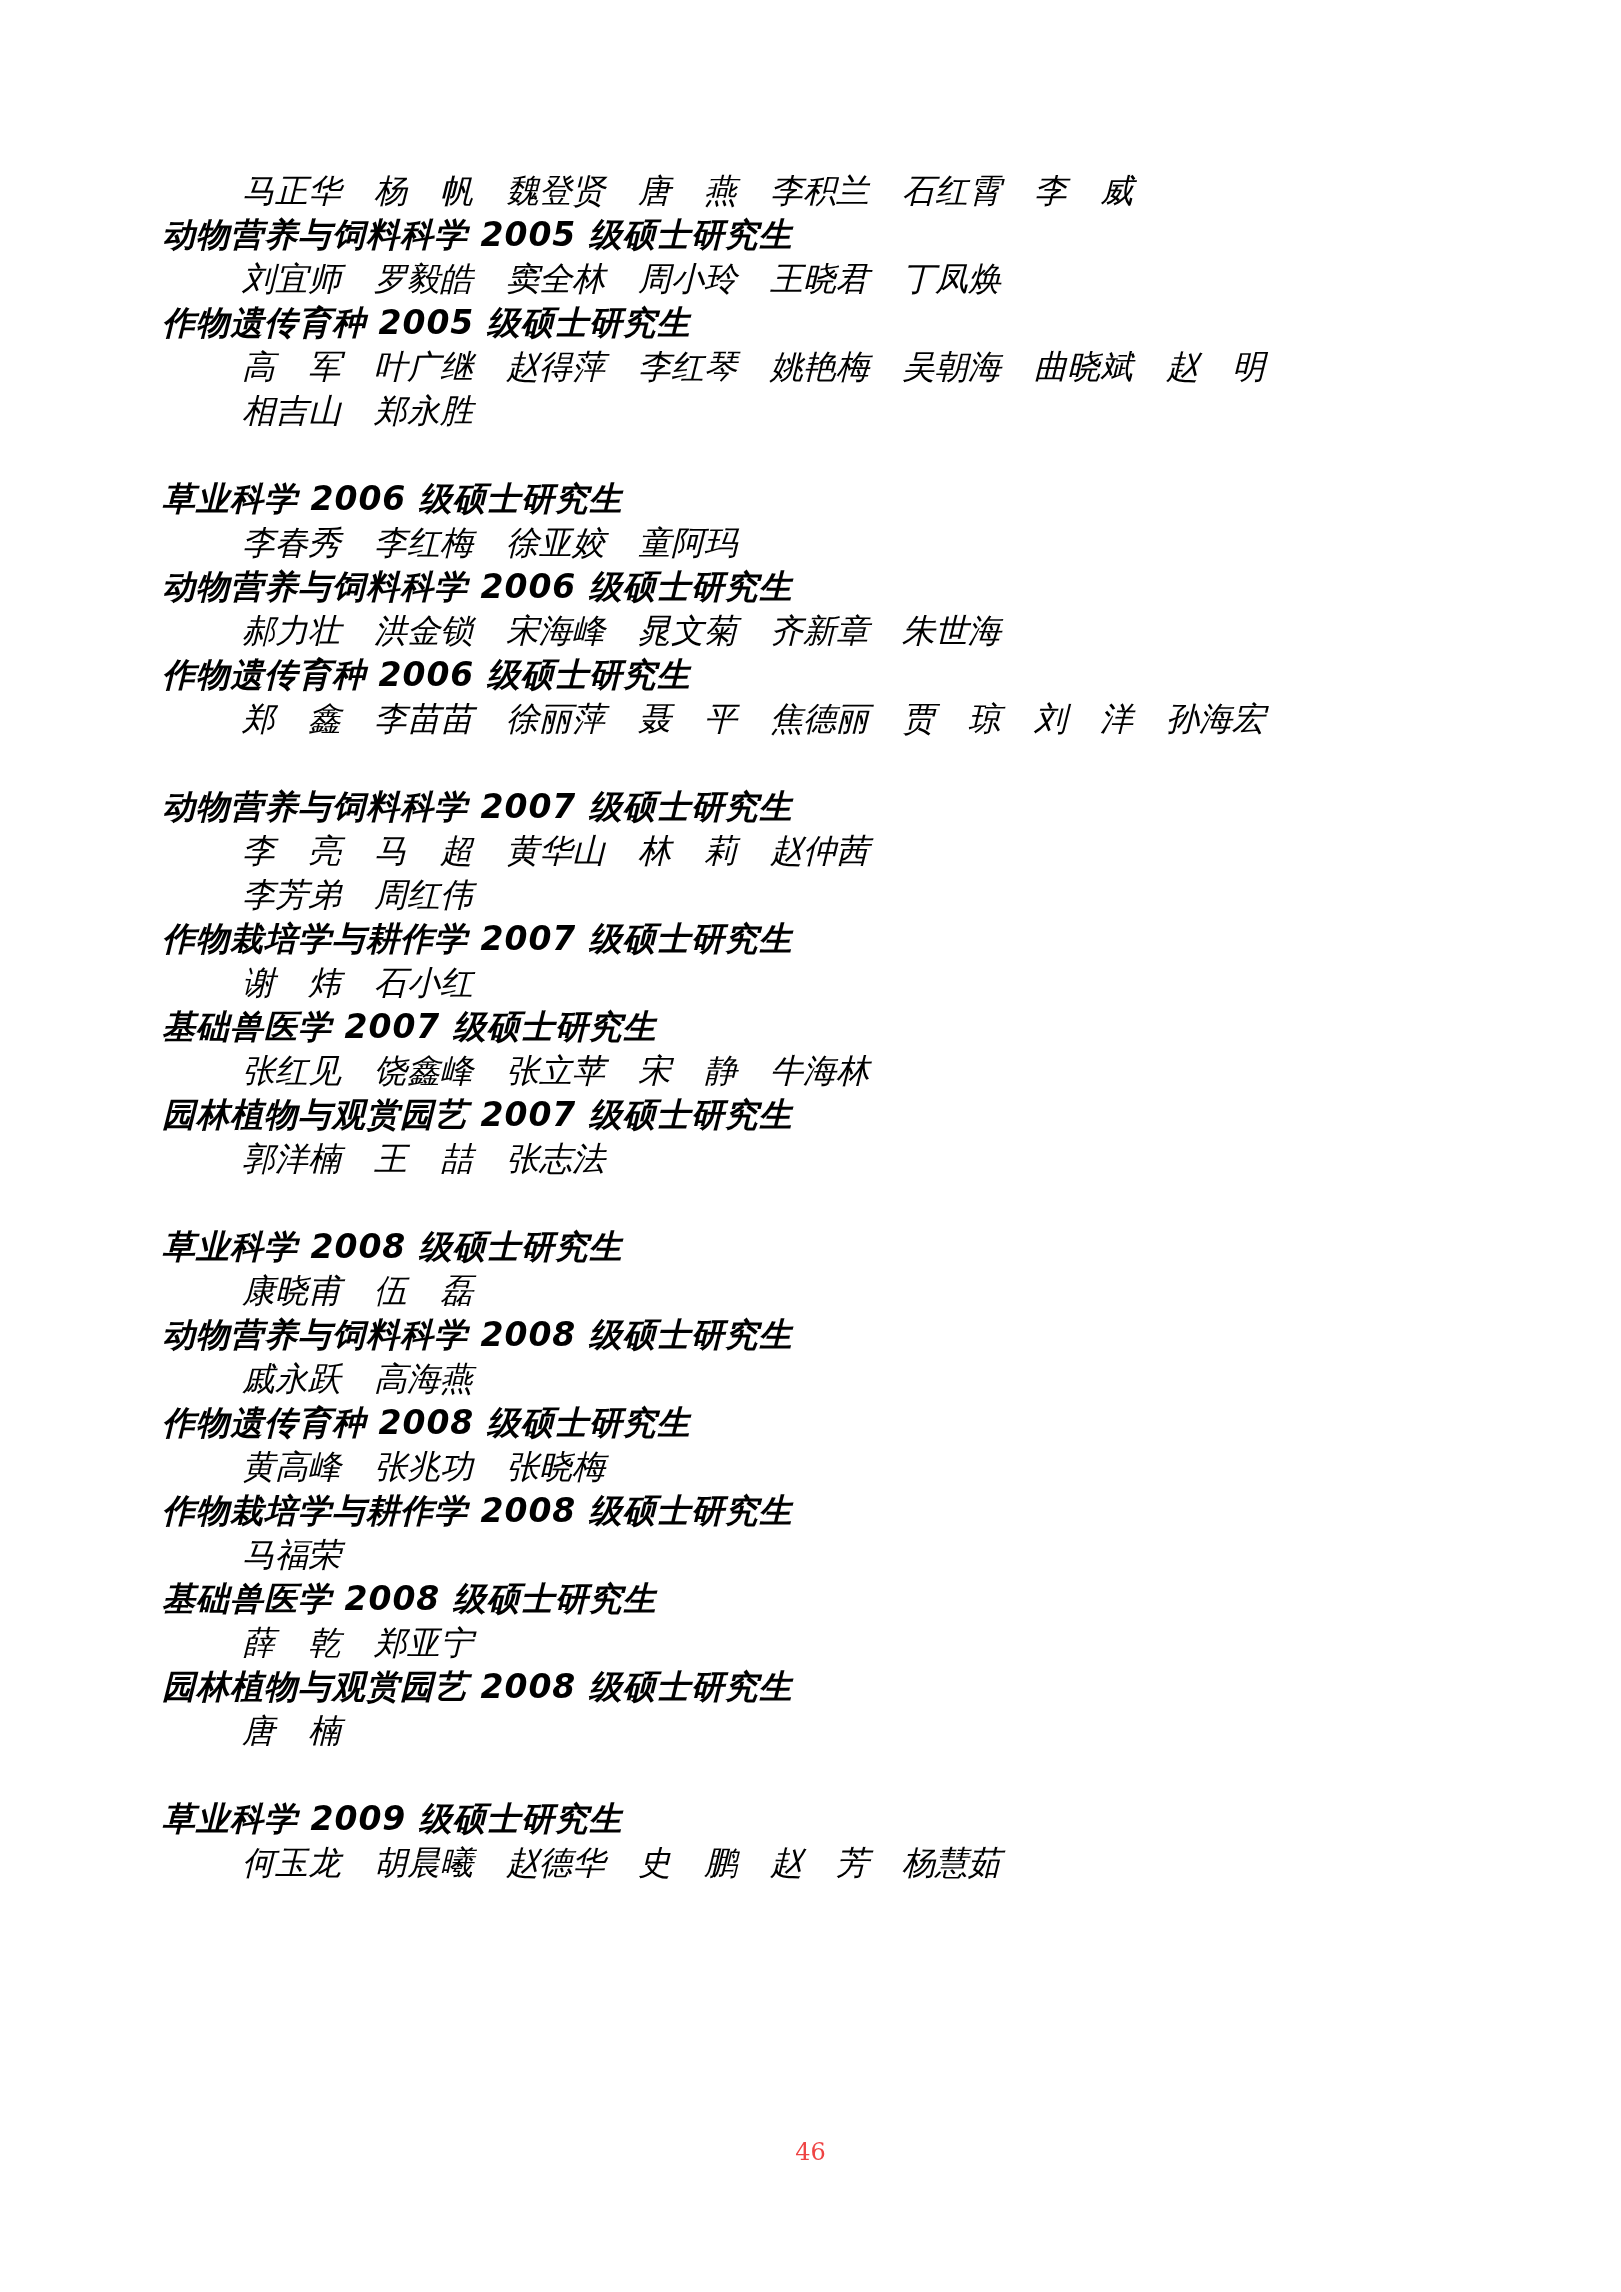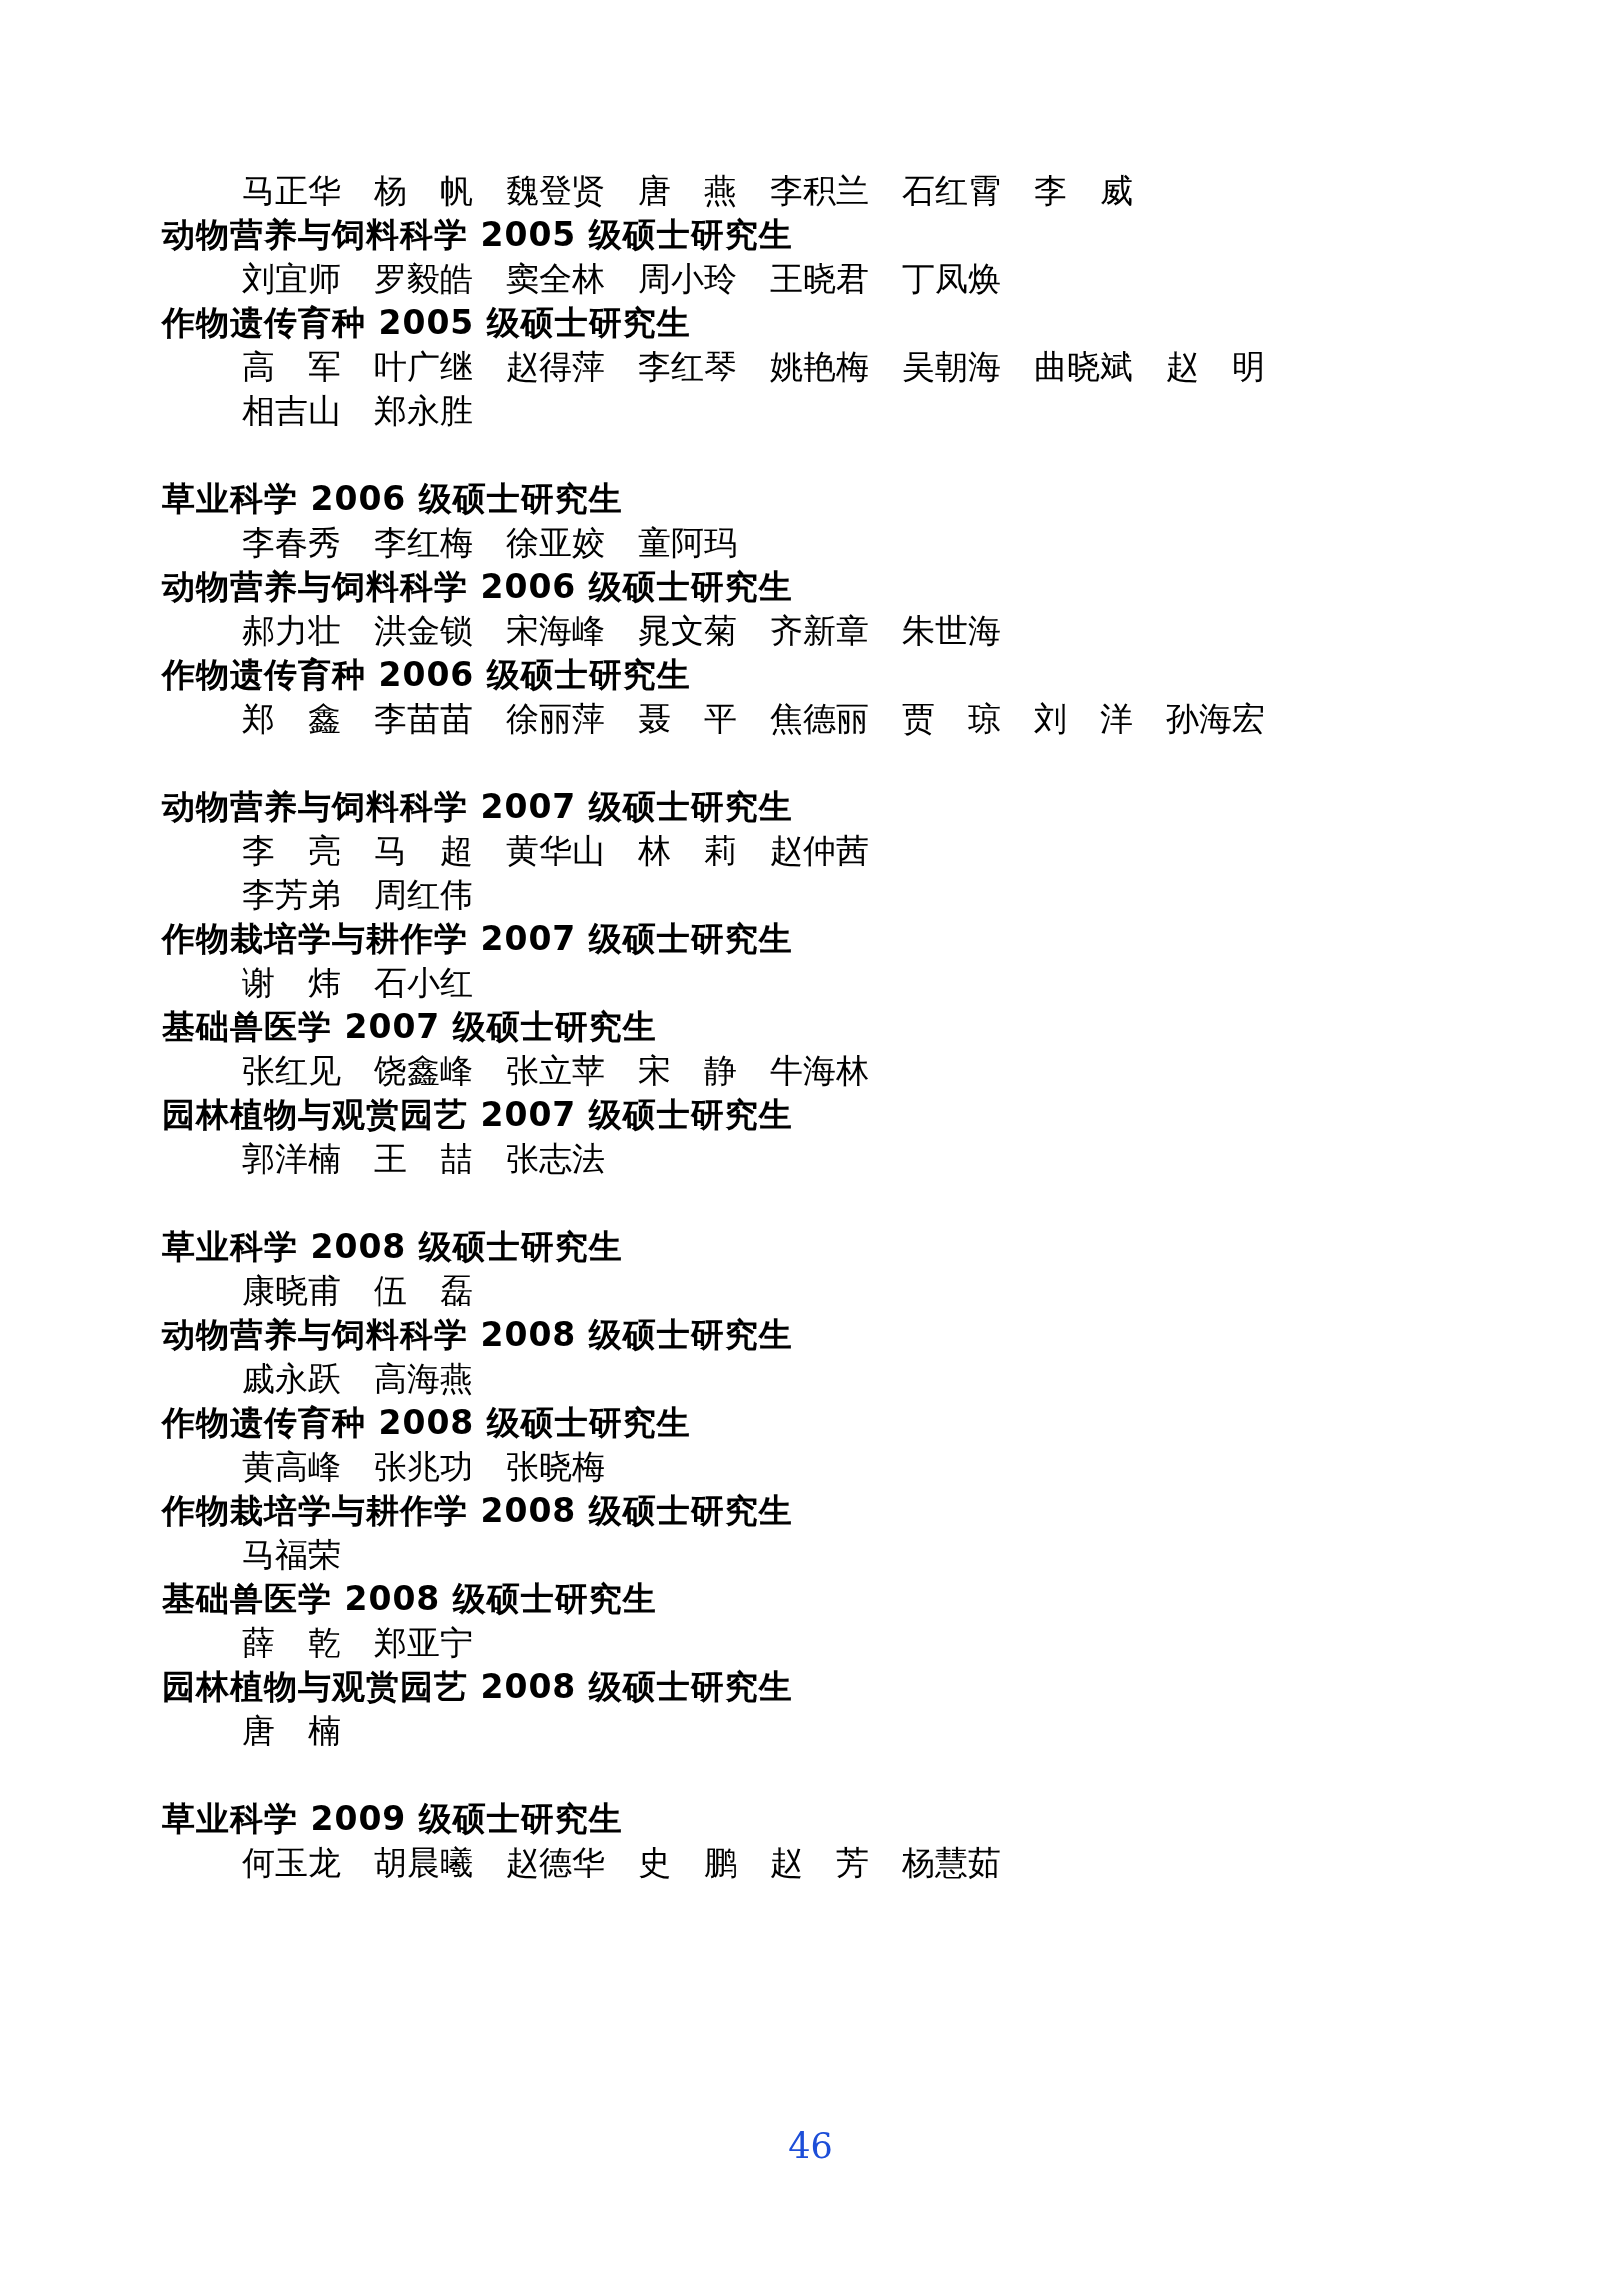--- a/index.html
+++ b/index.html
@@ -13,20 +13,21 @@
     height: 2293px;
     background: #ffffff;
     color: #000000;
     overflow: hidden;
   }
   .doc-content {
     position: absolute;
     top: 169px;
     left: 162px;
     right: 137px;
+    font-style: italic;
   }
   .line {
     margin: 0;
     padding: 0;
     font-size: 33px;
     line-height: 44px;
     white-space: pre-wrap;
     color: #000000;
   }
   .line.names {
@@ -45,22 +46,22 @@
   }
   .page-footer {
     position: absolute;
     left: 0;
     bottom: 127px;
     width: 100%;
     text-align: center;
   }
   .page-number {
     font-family: "DejaVu Serif", "Liberation Serif", serif;
-    font-size: 35px;
-    color: #1d4ed8;
+    font-size: 24px;
+    color: #ef4444;
     display: inline-block;
   }
 </style>
 </head>
 <body>
 
 <div class="doc-page">
   <div class="doc-content">
       <p class="line names">马正华　杨　帆　魏登贤　唐　燕　李积兰　石红霄　李　威</p>
       <p class="line heading">动物营养与饲料科学 2005 级硕士研究生</p>

